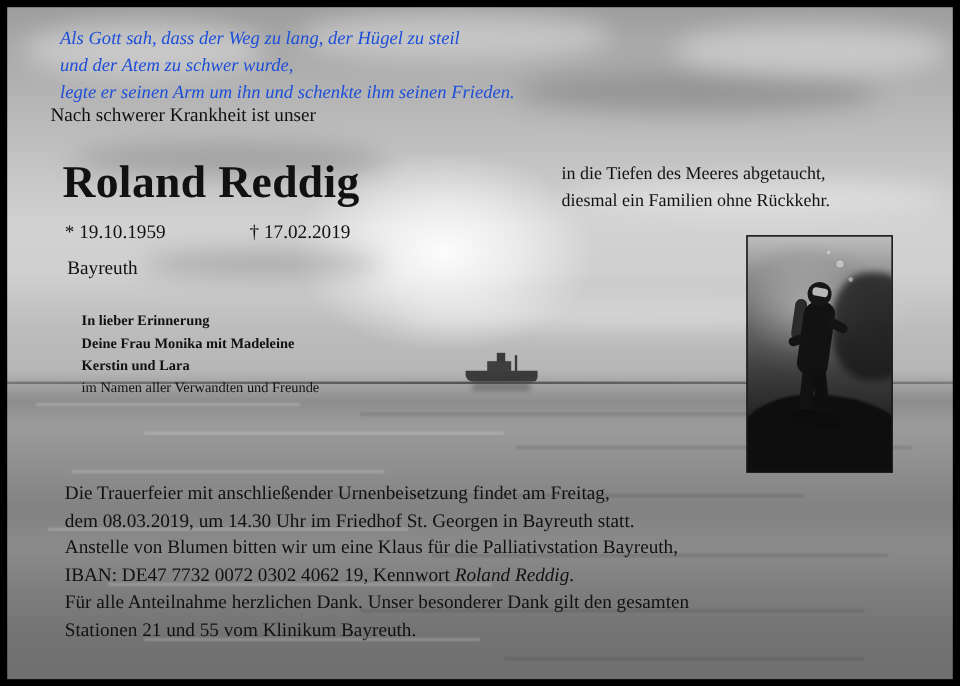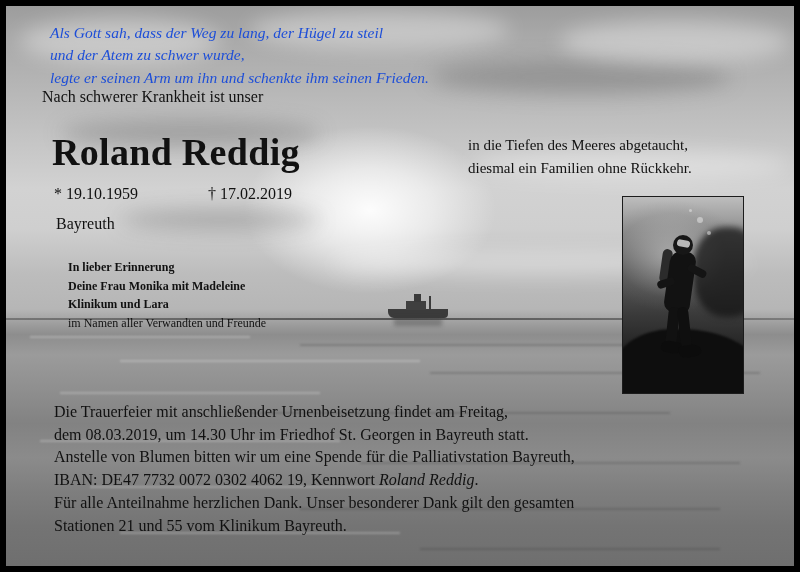--- a/index.html
+++ b/index.html
@@ -361,28 +361,28 @@
   <div class="city">Bayreuth</div>
 
   <div class="right-verse">
     <div>in die Tiefen des Meeres abgetaucht,</div>
     <div>diesmal ein Familien ohne Rückkehr.</div>
   </div>
 
   <div class="memory">
     <div class="b">In lieber Erinnerung</div>
     <div class="b">Deine Frau Monika mit Madeleine</div>
-    <div class="b">Klinikum und Lara</div>
+    <div class="b">Kerstin und Lara</div>
     <div class="n">im Namen aller Verwandten und Freunde</div>
   </div>
 
   <div class="closing">
     <div>Die Trauerfeier mit anschließender Urnenbeisetzung findet am Freitag,</div>
     <div>dem 08.03.2019, um 14.30 Uhr im Friedhof St. Georgen in Bayreuth statt.</div>
-    <div>Anstelle von Blumen bitten wir um eine Spende für die Palliativstation Bayreuth,</div>
+    <div>Anstelle von Blumen bitten wir um eine Klaus für die Palliativstation Bayreuth,</div>
     <div>
       <span>IBAN: DE47 7732 0072 0302 4062 19, Kennwort </span><i>Roland Reddig</i><span>.</span>
     </div>
     <div>Für alle Anteilnahme herzlichen Dank. Unser besonderer Dank gilt den gesamten</div>
     <div>Stationen 21 und 55 vom Klinikum Bayreuth.</div>
   </div>
 
   <div class="photo">
     <div class="water"></div>
     <div class="rock2"></div>

